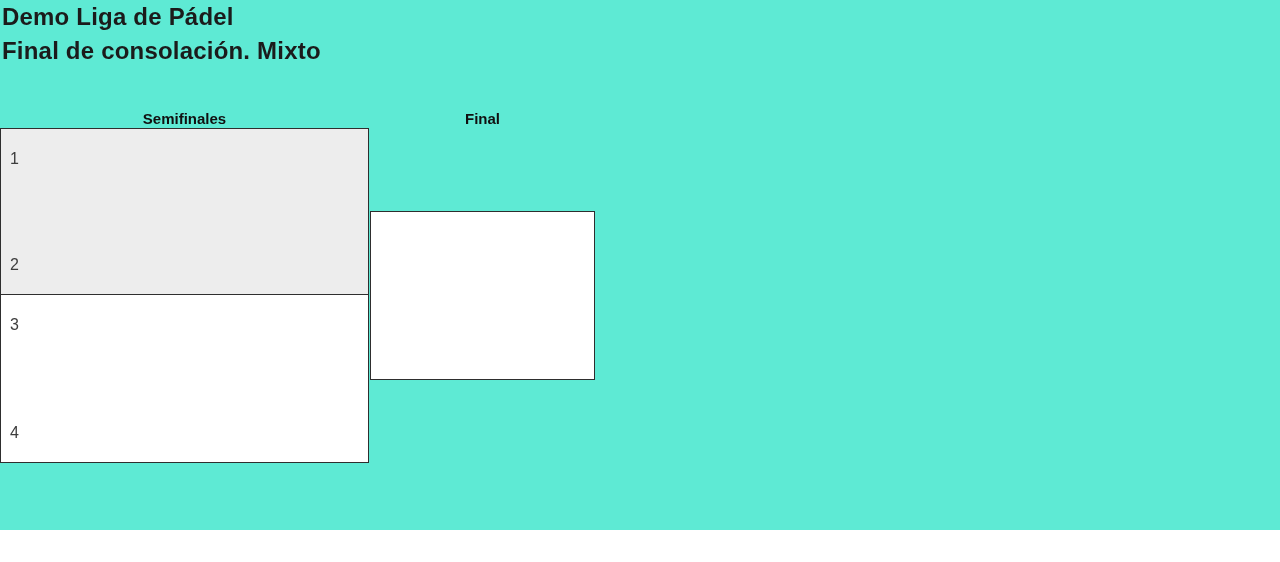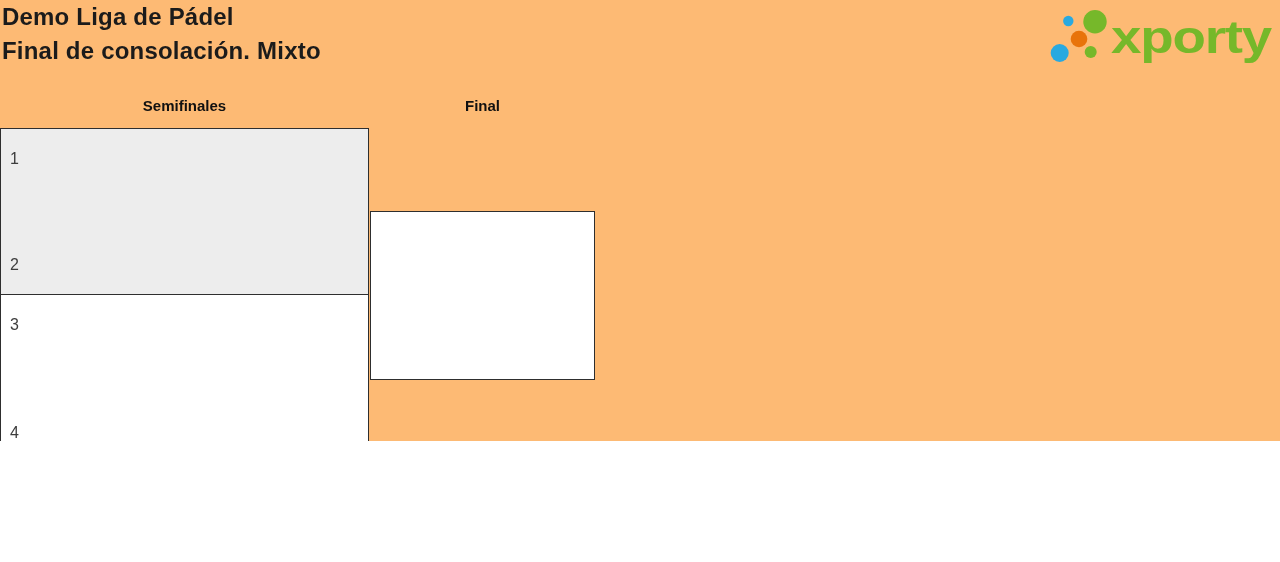--- a/index.html
+++ b/index.html
@@ -1,20 +1,20 @@
 <!DOCTYPE html>
 <html><head>
 <meta charset="utf-8">
 <style>
   html, body { margin: 0; padding: 0; background: #ffffff; }
   .page {
     position: relative;
     width: 1280px;
-    height: 441px;
-    background: #fdba74;
+    height: 530px;
+    background: #5eead4;
     font-family: "Liberation Sans", sans-serif;
     overflow: hidden;
   }
 
   
   .titles { position: absolute; left: 2px; top: 0; }
   .title-line {
     font-size: 24px;
     font-weight: 700;
     color: #1b1b1b;
@@ -23,21 +23,21 @@
     letter-spacing: 0.2px;
   }
 
   
   .logo { position: absolute; left: 1048px; top: 0; width: 232px; height: 75px; cursor: pointer; }
   .logo svg { display: block; }
 
   
   .round-header {
     position: absolute;
-    top: 96px;
+    top: 109px;
     font-size: 15px;
     font-weight: 600;
     color: #101010;
     text-align: center;
     line-height: 20px;
   }
   .rh-sf { left: 0; width: 369px; }
   .rh-final { left: 370px; width: 225px; }
 
   
@@ -68,32 +68,20 @@
 </head>
 <body>
 
 <div class="page">
 
   <div class="titles">
     <div class="title-line">Demo Liga de Pádel</div>
     <div class="title-line">Final de consolación. Mixto</div>
   </div>
 
-  <div class="logo">
-    <svg width="232" height="75" viewBox="0 0 232 75" xmlns="http://www.w3.org/2000/svg">
-      <g>
-        <circle cx="20.3" cy="21" r="5.2" fill="#29a9e0"></circle>
-        <circle cx="47" cy="21.7" r="11.7" fill="#76b82a"></circle>
-        <circle cx="31" cy="39" r="8.3" fill="#e8730a"></circle>
-        <circle cx="11.7" cy="53" r="9" fill="#29a9e0"></circle>
-        <circle cx="42.7" cy="52" r="6" fill="#76b82a"></circle>
-      </g>
-      <text x="63" y="53" font-family="Liberation Sans, sans-serif" font-weight="bold" font-size="46" fill="#76b82a" letter-spacing="-1" textLength="160" lengthAdjust="spacingAndGlyphs">xporty</text>
-    </svg>
-  </div>
 
   <div class="round-header rh-sf">Semifinales</div>
   <div class="round-header rh-final">Final</div>
 
   <div class="match match-sf1">
     <div class="slot">
       <span class="seed">1</span>
     </div>
     <div class="slot">
       <span class="seed">2</span>

